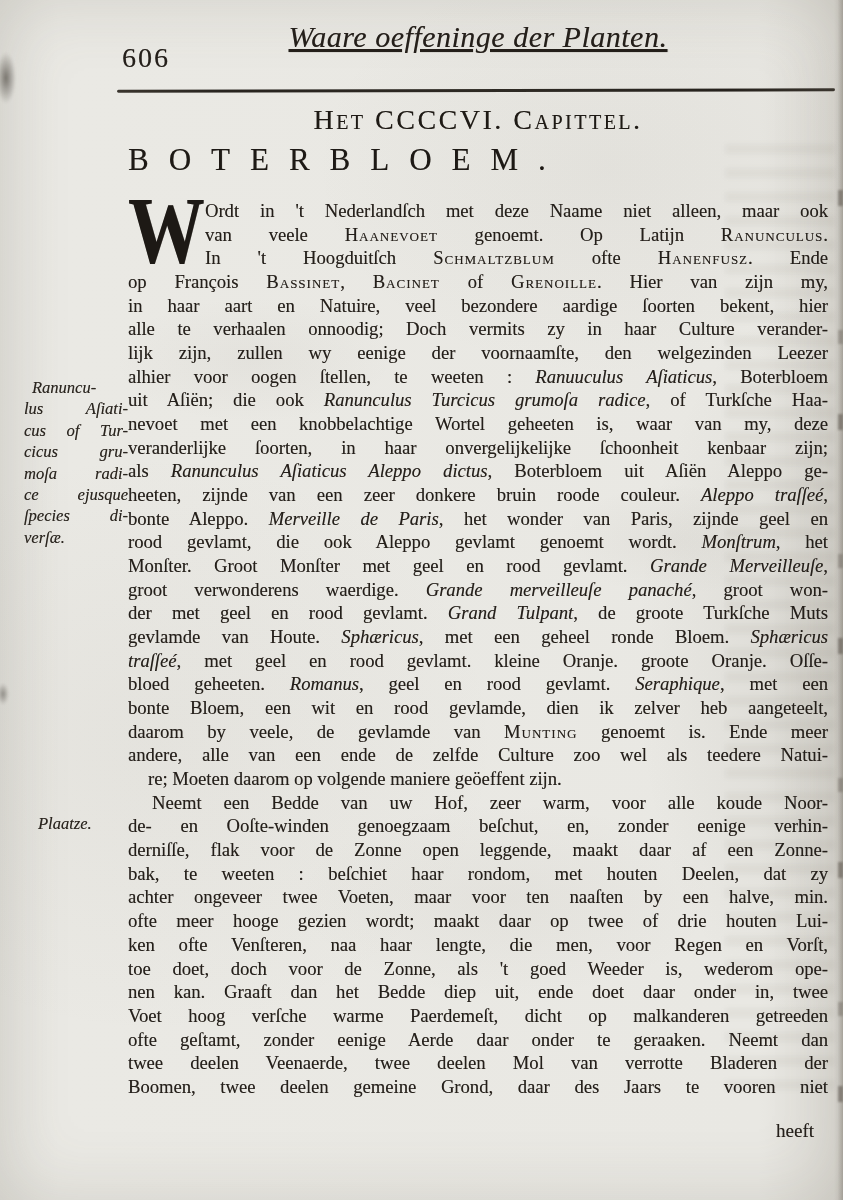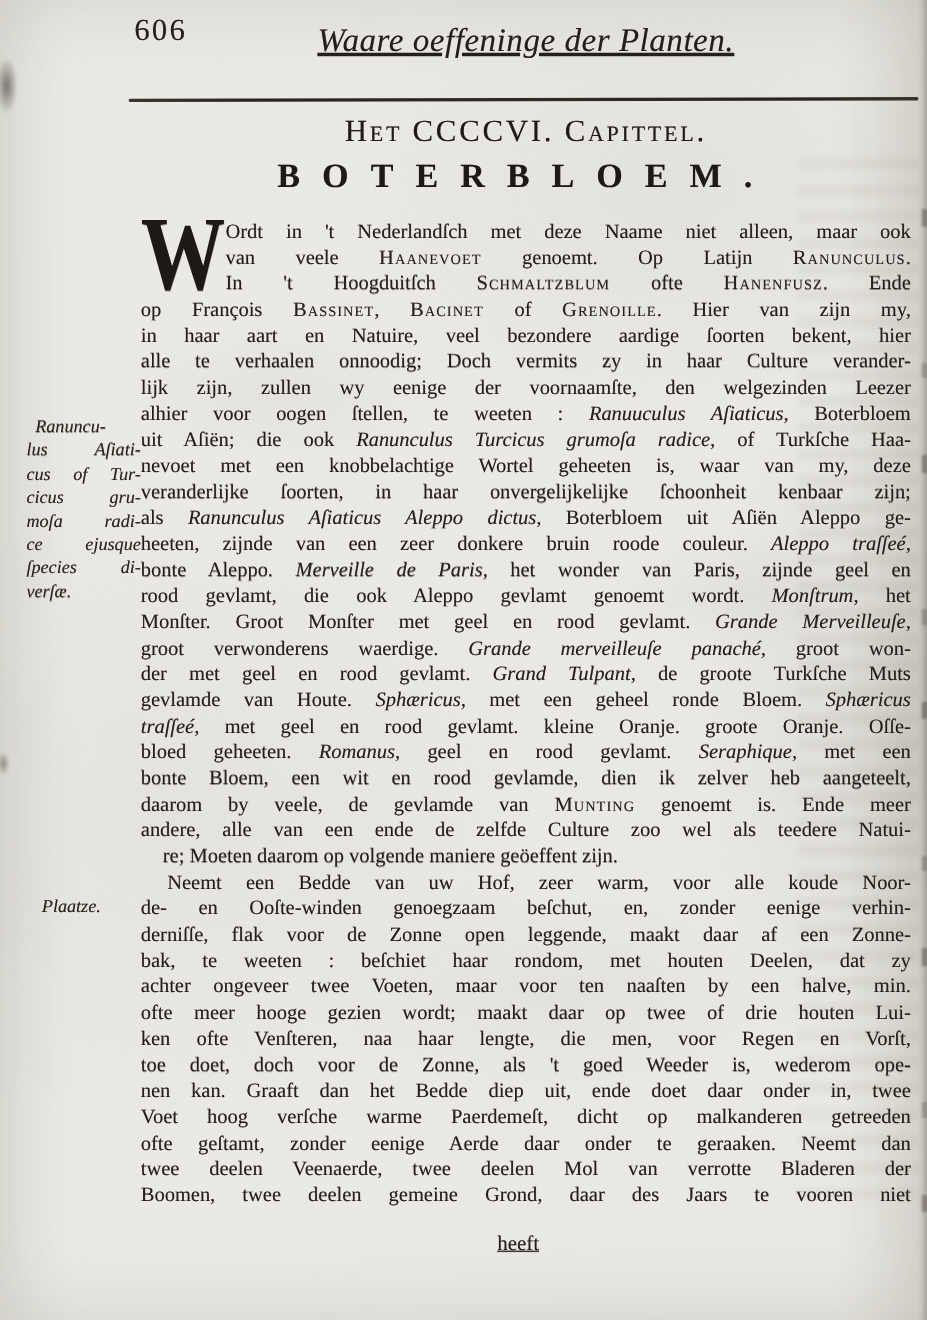--- a/index.html
+++ b/index.html
@@ -10,52 +10,52 @@
       radial-gradient(ellipse 500px 420px at 18% 62%, rgba(120,112,100,0.05), transparent 70%),
       radial-gradient(ellipse 260px 520px at 97% 55%, rgba(95,88,76,0.10), transparent 70%),
       linear-gradient(90deg, #e4e3de, #eae9e4 7%, #e9e8e3 90%, #dbd9d3);
     box-shadow: inset 0 0 70px rgba(100,92,78,0.18);
     overflow:hidden;
     font-family:"Liberation Serif","DejaVu Serif",serif;
     color:#241f1a;
   }
   .page * { text-shadow: 0.2px 0.2px 0.4px rgba(35,28,22,0.45); }
 
-  .pagenum { position:absolute; left:122px; top:12px; font-size:28px; letter-spacing:2px; }
+  .pagenum { position:absolute; left:122px; top:42px; font-size:28px; letter-spacing:2px; }
   .running { position:absolute; left:128px; top:20px; width:700px; text-align:center;
              font-style:italic; font-size:30px; letter-spacing:0.5px;text-decoration:underline; }
   .rule { position:absolute; left:117px; top:89px; width:718px; height:2.5px;
           background:linear-gradient(90deg,#3a352e,#28241f 15%,#2e2a24 55%,#26221d 85%,#3a352e);
           border-radius:2px; transform:rotate(-0.12deg); }
   .chapter { position:absolute; left:128px; top:104px; width:700px; text-align:center;
              font-variant:small-caps; font-size:28px; letter-spacing:2.5px; color:#1e1a15; }
-  .title { position:absolute; left:128px; top:142px; width:700px; text-align:center;
-           font-size:31px; letter-spacing:20px; color:#1d1915;font-weight:bold; }
+  .title { position:absolute; left:128px; top:142px; width:700px; 
+           font-size:31px; letter-spacing:20px; color:#1d1915; }
 
   .text-col { position:absolute; left:128px; top:199px; width:700px; font-size:18.6px; }
   .bl { text-align:justify; text-align-last:justify; line-height:23.68px; height:23.68px; }
   .bl.nj { text-align-last:left;margin-left:20px; }
   .bl.ind { text-indent:24px; }
   .it { font-style:italic; }
   .sc { font-variant:small-caps; letter-spacing:1px; }
 
   .dropcap { float:left; width:74px; height:64px; margin:3px 3px 0 0;
              font-size:96px; line-height:58px; font-weight:bold; color:#1d1915;
              transform:scaleX(0.8); transform-origin:0 0; }
 
   .note { position:absolute; font-style:italic; font-size:16.5px; line-height:21.4px;
           color:#2a251f; }
   .note1 { left:24px; top:377px; width:104px; }
   .note2 { left:30px; top:813px; }
   .note .nl { text-align:justify; text-align-last:justify; }
   .note .nl:last-child, .note .nl.single { text-align-last:left;font-style:italic; }
   .note .nl:first-child { text-indent:8px; }
 
-  .catchword { position:absolute; left:128px; top:1120px; width:686px; text-align:center;
-               font-size:19px;text-decoration:underline; }
+  .catchword { position:absolute; left:128px; top:1120px; width:686px; text-align:right;
+               font-size:19px; }
 
   
   .edge-right { position:absolute; right:0; top:0; bottom:0; width:9px; pointer-events:none;
     background:linear-gradient(to left, rgba(70,62,52,0.30), rgba(70,62,52,0.05) 60%, transparent); }
   .edge-marks { position:absolute; right:0; top:120px; width:5px; height:1000px; pointer-events:none;
     background:repeating-linear-gradient(180deg, transparent 0 70px, rgba(55,46,38,0.38) 70px 86px,
                transparent 86px 210px, rgba(55,46,38,0.25) 210px 224px);
     filter:blur(0.8px); }
   .speck-a { position:absolute; left:-4px; top:52px; width:20px; height:52px; pointer-events:none;
     background:radial-gradient(ellipse at center, rgba(40,34,27,0.55), transparent 70%); filter:blur(1px); }

